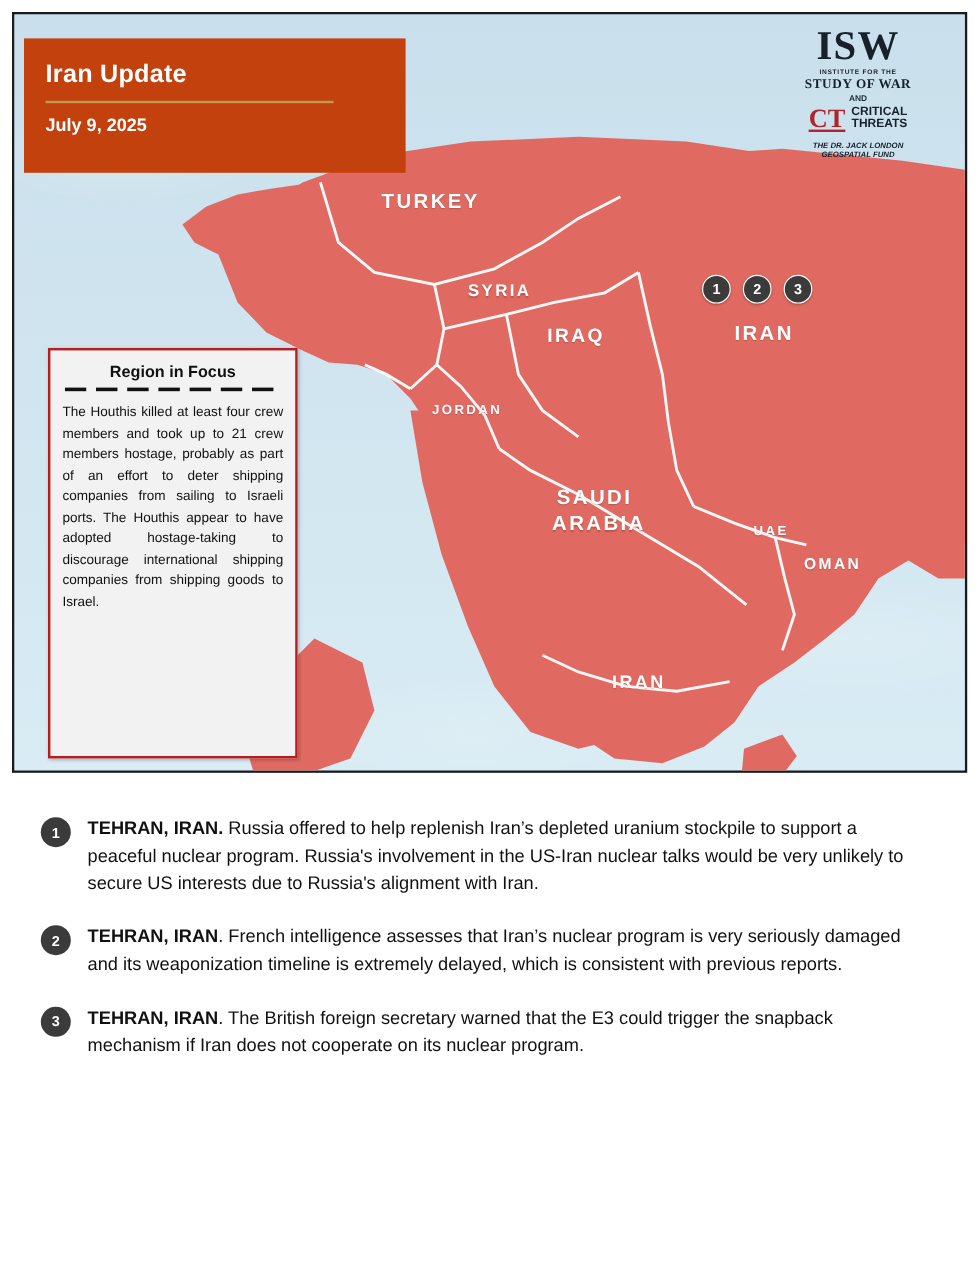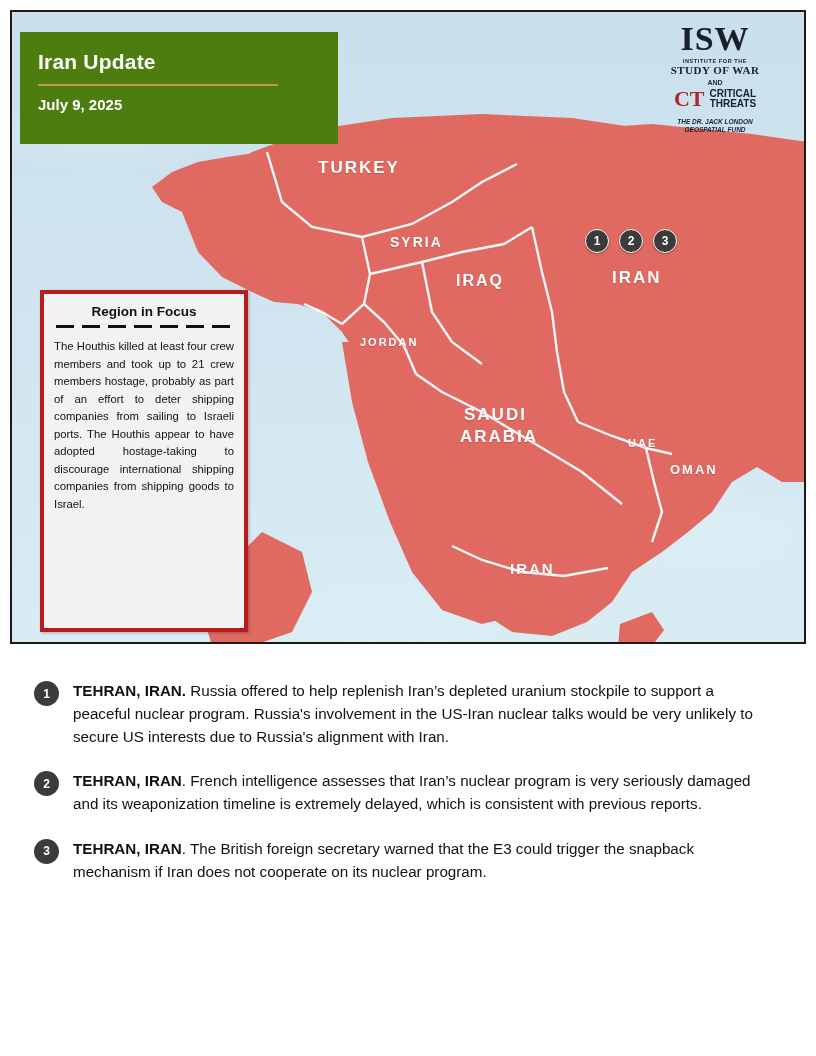--- a/index.html
+++ b/index.html
@@ -46,21 +46,21 @@
     letter-spacing: 2px;
     text-shadow: 0 1px 1px rgba(0,0,0,.18);
     white-space: nowrap;
   }
 
   
   .title-box {
     position: absolute;
     left: 8px; top: 20px;
     width: 318px; height: 112px;
-    background: #4d7c0f;
+    background: #c2410c;
     color: #ffffff;
     padding: 12px 18px 0 18px;
   }
   .title-box h1 {
     margin: 6px 0 0 0;
     font-size: 21px;
     font-weight: bold;
     letter-spacing: .2px;
   }
   .title-rule {
@@ -97,39 +97,39 @@
     font-family: Liberation Serif, serif;
     font-size: 11px; font-weight: bold; letter-spacing: .5px;
     color: #16212b;
   }
   .isw-and { font-size: 7px; font-weight: bold; margin: 3px 0 2px; }
   .ct-row {
     display: flex; align-items: center; justify-content: center; gap: 5px;
   }
   .ct-mark {
     font-family: "Liberation Serif", serif;
-    color: #b0252b; font-size: 22px; font-weight: bold; line-height: 1;
+    color: #b0252b; font-size: 22px; font-weight: bold; line-height: 1; text-decoration: underline;
   }
   .ct-text {
     text-align: right; line-height: 1.05;
     font-size: 10px; font-weight: bold; color: #16212b;
   }
   .fund-line {
     margin-top: 8px;
     font-size: 6.5px; font-weight: bold; font-style: italic;
     color: #16212b; line-height: 1.25;
   }
 
   
   .focus-box {
     position: absolute;
     left: 28px; top: 278px;
     width: 208px; height: 342px;
     background: #f2f2f2;
-    border: 4px solid #b91c1c;
+    border: 2px solid #b91c1c;
     box-shadow: 1px 1px 3px rgba(0,0,0,.25);
     padding: 8px 10px;
   }
   .focus-title {
     text-align: center;
     font-size: 13.5px;
     font-weight: bold;
     color: #111;
     margin: 2px 0 3px;
   }

